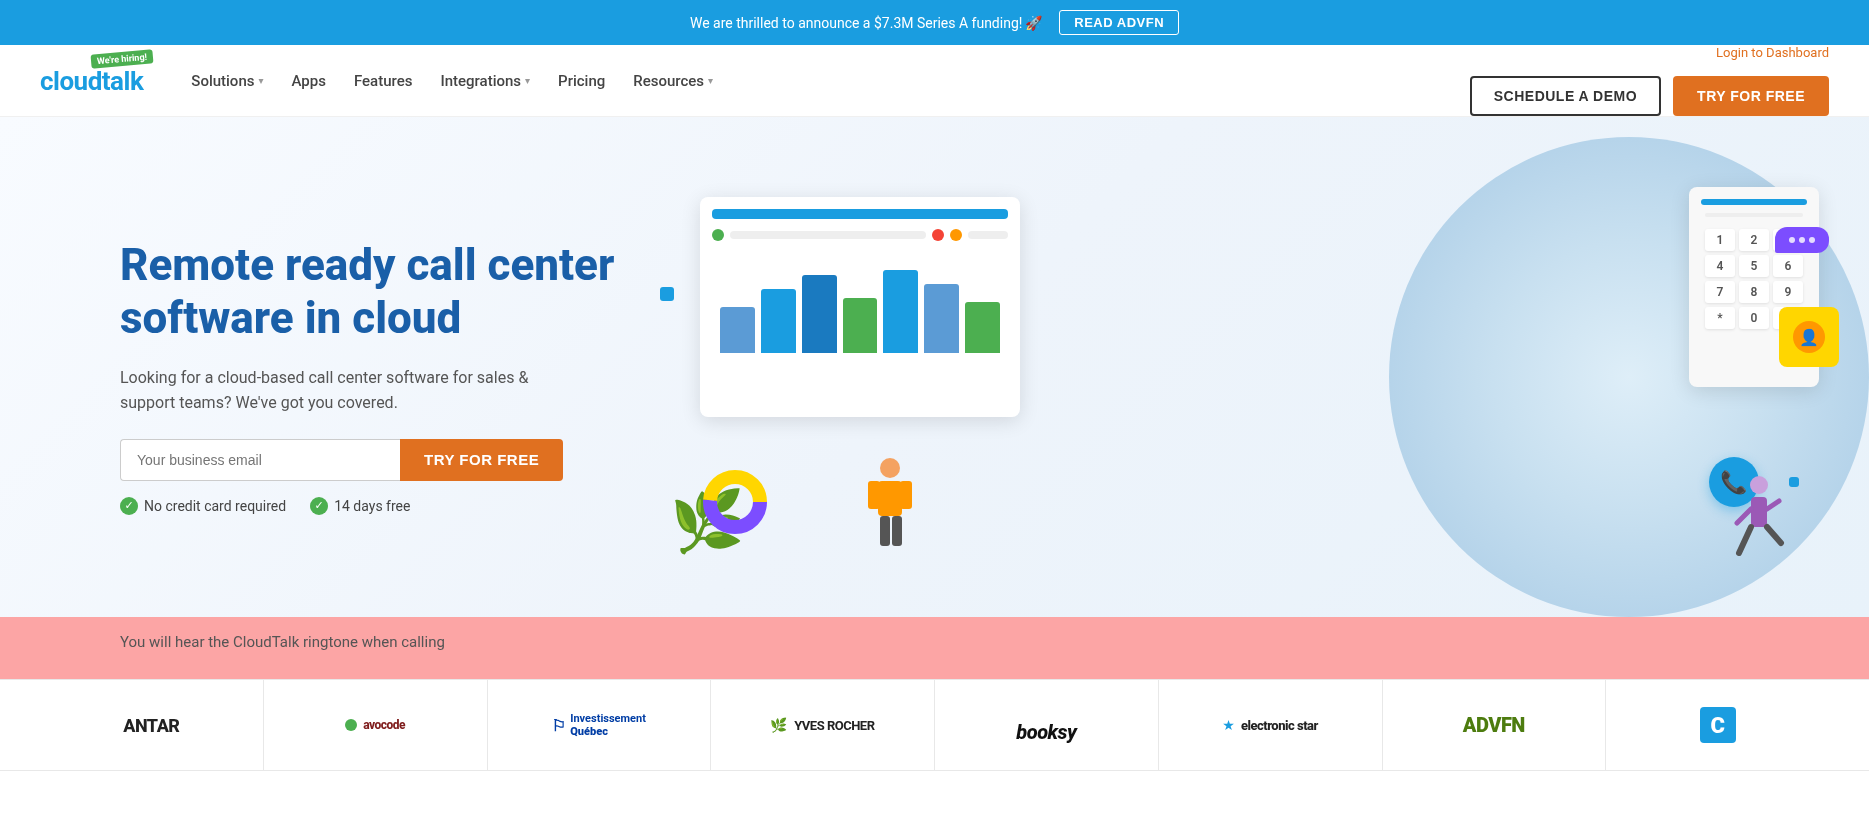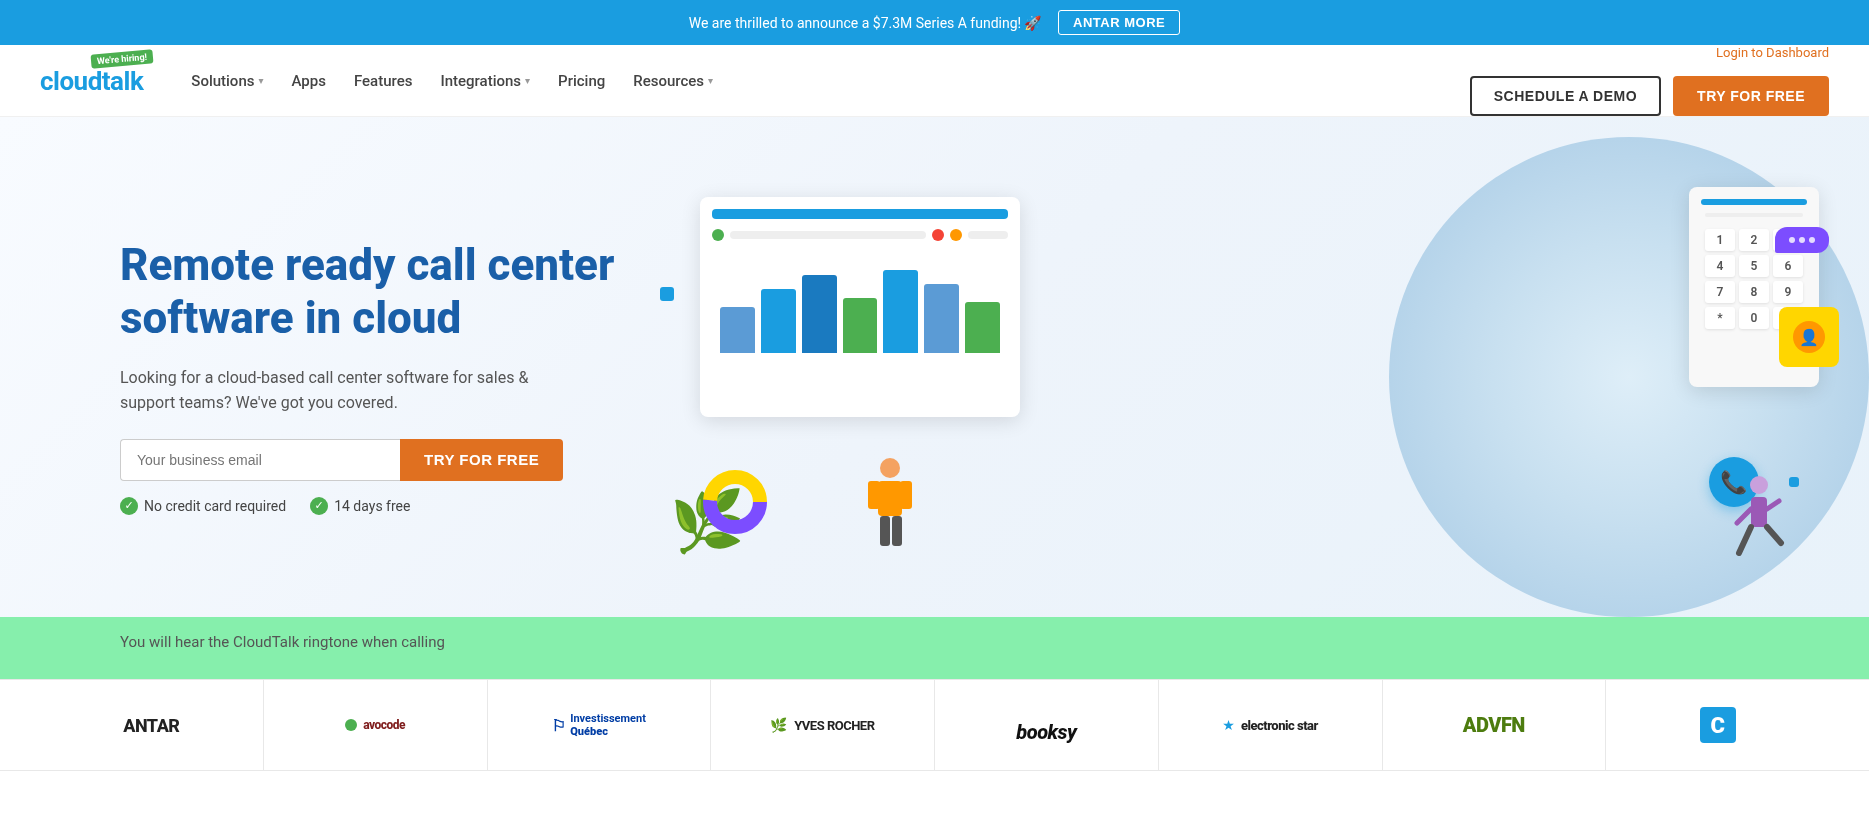--- a/index.html
+++ b/index.html
@@ -346,21 +346,21 @@
     
     .blue-square {
       position: absolute;
       background: #1a9de0;
       border-radius: 3px;
     }
 
     
     .ringtone-section {
       padding: 16px 40px 8px 120px;
-      background: #86efac;
+      background: #fca5a5;
     }
     .ringtone-text {
       font-size: 15px;
       color: #555;
       margin-bottom: 20px;
     }
 
     
     .logo-strip {
       display: flex;
@@ -429,21 +429,21 @@
       justify-content: center;
       font-size: 22px;
       font-weight: 900;
     }
   </style>
 </head>
 <body>
 
 <div class="announcement-bar">
   <span>We are thrilled to announce a $7.3M Series A funding! 🚀</span>
-  <button class="read-more-btn">ANTAR MORE</button>
+  <button class="read-more-btn">READ ADVFN</button>
 </div>
 
 <header class="header">
   <div class="logo-area">
     <span class="logo-text">cloudtalk</span>
     <span class="hiring-badge">We're hiring!</span>
   </div>
 
   <nav class="nav">
     <div class="nav-item">

